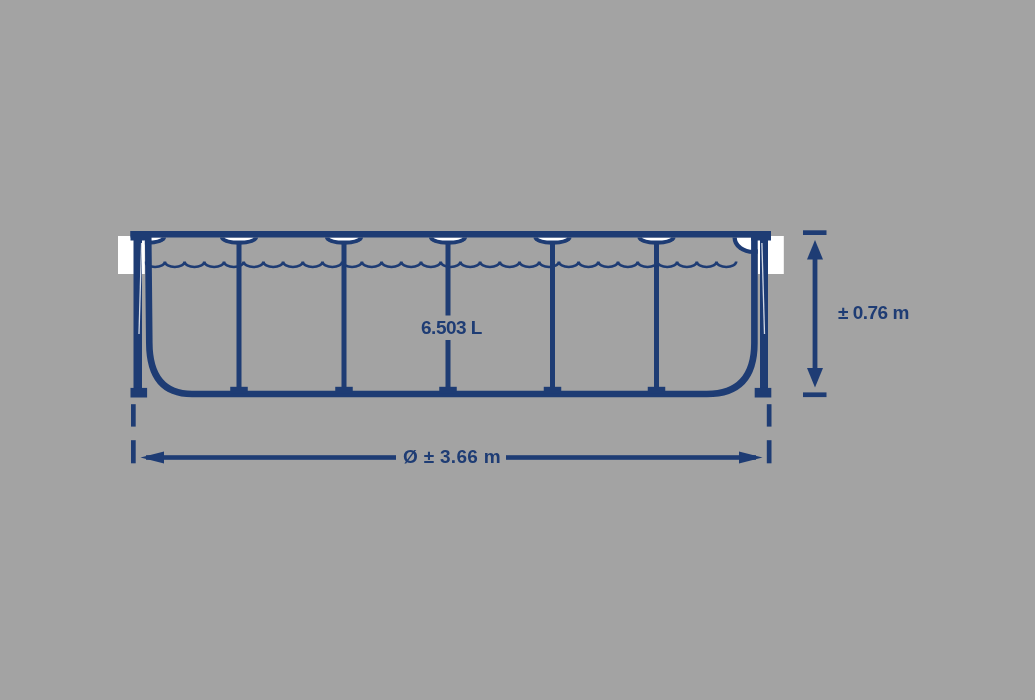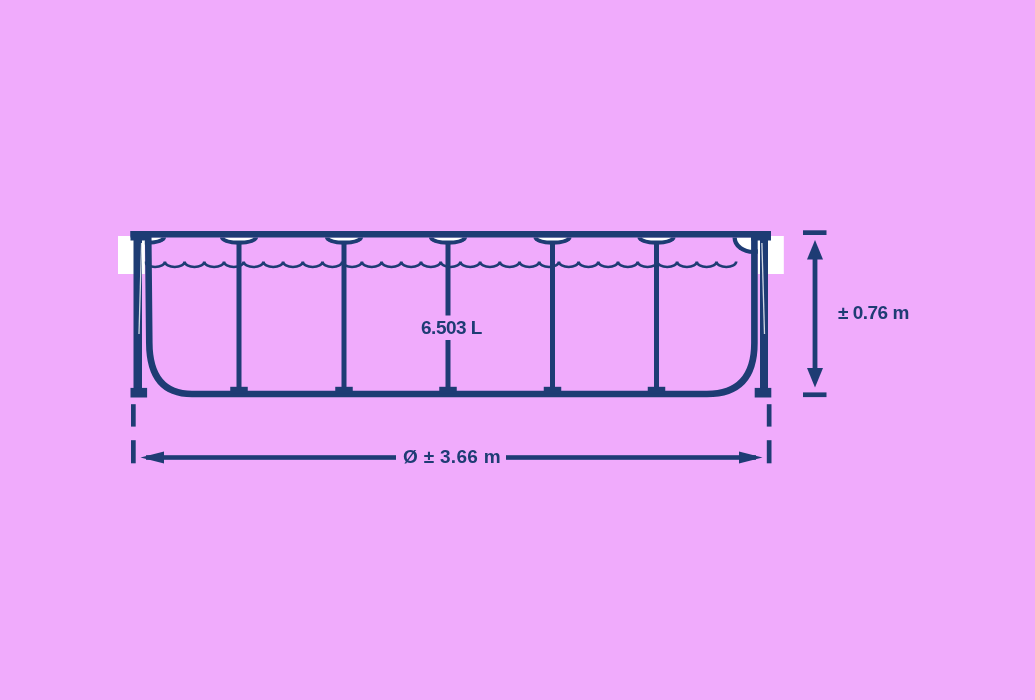--- a/index.html
+++ b/index.html
@@ -1,16 +1,16 @@
 <!DOCTYPE html>
 <html><head>
 <meta charset="utf-8">
 <style>
   html,body{margin:0;padding:0;background:#ffffff;}
-  .wrap{width:1035px;height:700px;position:relative;background:#f0abfc;overflow:hidden;}
+  .wrap{width:1035px;height:700px;position:relative;background:#a3a3a3;overflow:hidden;}
   svg{position:absolute;top:0;left:0;}
   text{font-family:"Liberation Sans", sans-serif;font-weight:bold;fill:#1e3c74;}
 </style>
 </head>
 <body>
 <div class="wrap">
 <svg width="1035" height="700" viewBox="0 0 1035 700">
   <g fill="#1e3c74">
 
     <path d="M 128 237.6 A 19 7.2 0 0 0 166 237.6 Z"></path>

